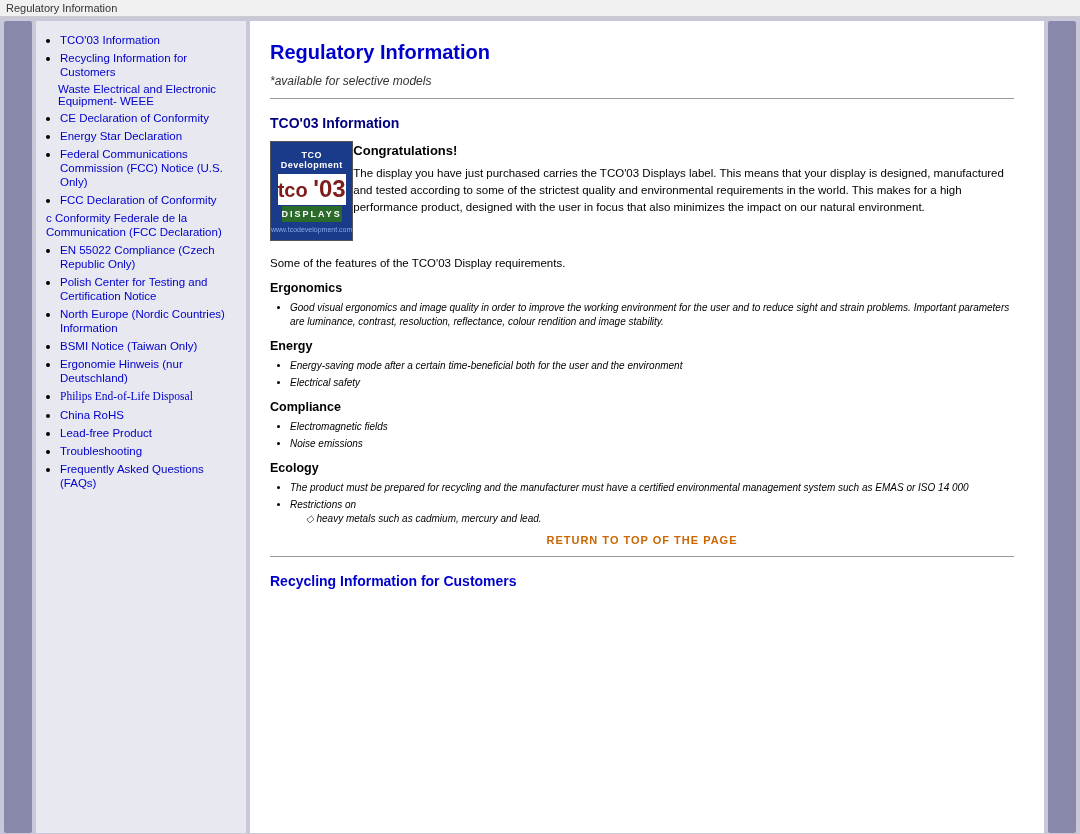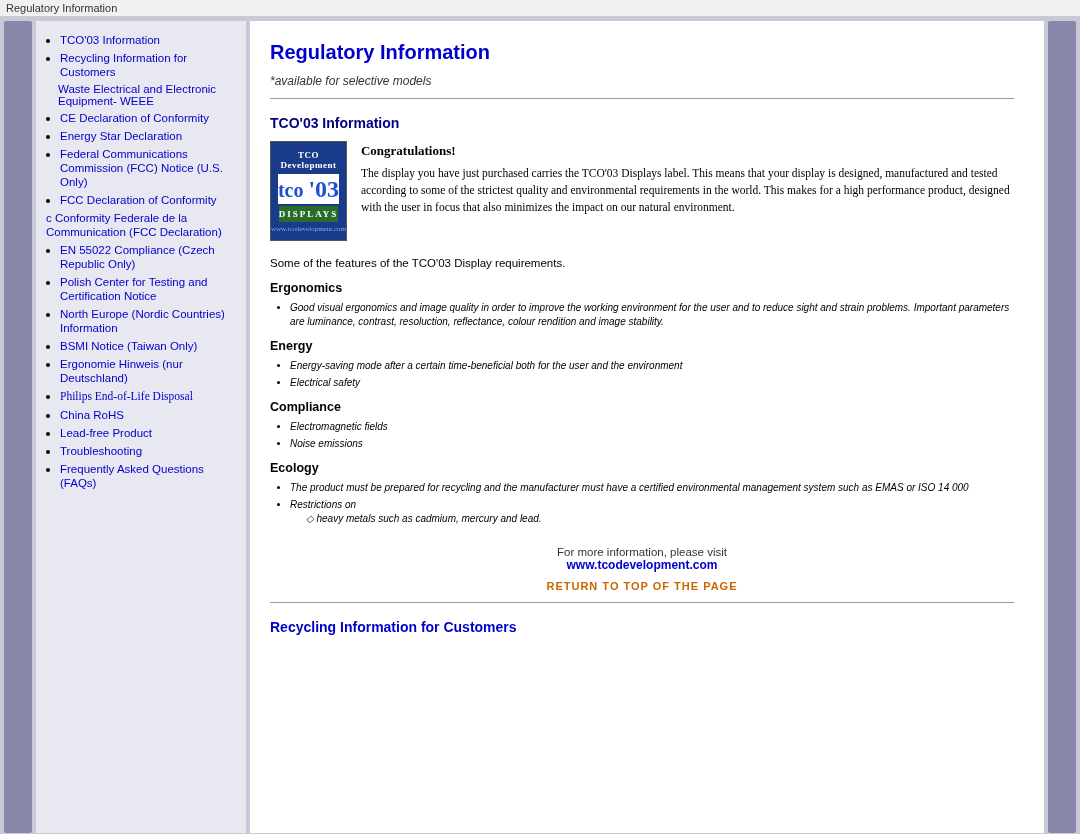--- a/index.html
+++ b/index.html
@@ -77,23 +77,21 @@
       margin: 10px 0 16px 0;
     }
     h2.section-title {
       color: #000080;
       font-size: 14px;
       font-weight: bold;
       margin-bottom: 10px;
     }
     .tco-box {
       display: flex;
-      gap: 14px;
       margin-bottom: 16px;
-      font-family: Liberation Serif, serif;
     }
     .tco-logo-inner {
       width: 110px;
       height: 100px;
       background: #1a3a8a;
       display: flex;
       flex-direction: column;
       align-items: center;
       justify-content: space-around;
       padding: 4px 0;
@@ -201,21 +199,21 @@
   <div class="main-content">
     <h1 class="page-title">Regulatory Information</h1>
     <p class="subtitle">*available for selective models</p>
     <hr class="divider">
 
     <h2 class="section-title">TCO'03 Information</h2>
 
     <div class="tco-box">
       <div class="tco-logo-inner" style="width:110px; height:100px; background:#1a3a8a; display:flex; flex-direction:column; border:1px solid #555;">
         <div style="background:#1a3a8a; color:#fff; font-size:9px; font-weight:bold; text-align:center; padding:3px 2px; letter-spacing:0.5px;"><span>TCO Development</span></div>
-        <div style="background:#ffffff; color:#1d4ed8; font-size:20px; font-weight:900; text-align:center; padding:2px 0; line-height:1.1;">tco <span style="font-size:24px;">'03</span></div>
+        <div style="background:#ffffff; color:#7f1d1d; font-size:20px; font-weight:900; text-align:center; padding:2px 0; line-height:1.1;">tco <span style="font-size:24px;">'03</span></div>
         <div style="background:#2a6a2a; color:#ffffff; font-size:9px; font-weight:bold; text-align:center; letter-spacing:2px; padding:3px 0;"><span>DISPLAYS</span></div>
         <div style="background:#1a3a8a; color:#88aaee; font-size:7px; text-align:center; padding:2px 0;"><span>www.tcodevelopment.com</span></div>
       </div>
       <div class="tco-description">
         <strong>Congratulations!</strong>
         <p style="margin-top:4px;">The display you have just purchased carries the TCO'03 Displays label. This means that your display is designed, manufactured and tested according to some of the strictest quality and environmental requirements in the world. This makes for a high performance product, designed with the user in focus that also minimizes the impact on our natural environment.</p>
       </div>
     </div>
 
     <p class="features-text">Some of the features of the TCO'03 Display requirements.</p>
@@ -238,24 +236,20 @@
       </ul>
 
     <h3 class="subsection">Ecology</h3>
     <ul class="content-list" id="ecology-list">
         <li>The product must be prepared for recycling and the manufacturer must have a certified environmental management system such as EMAS or ISO 14 000</li>
         <li>Restrictions on<ul class="sub-list">
             <li>heavy metals such as cadmium, mercury and lead.</li>
           </ul></li>
       </ul>
 
-    <div class="visit-info">
-      <p>For more information, please visit</p>
-      <a class="visit-link" href="#">www.tcodevelopment.com</a>
-    </div>
 
     <a class="return-link" href="#">RETURN TO TOP OF THE PAGE</a>
 
     <hr class="divider">
 
     <h2 class="recycling-title">Recycling Information for Customers</h2>
   </div>
 
   <div class="right-accent"></div>
 </div>

